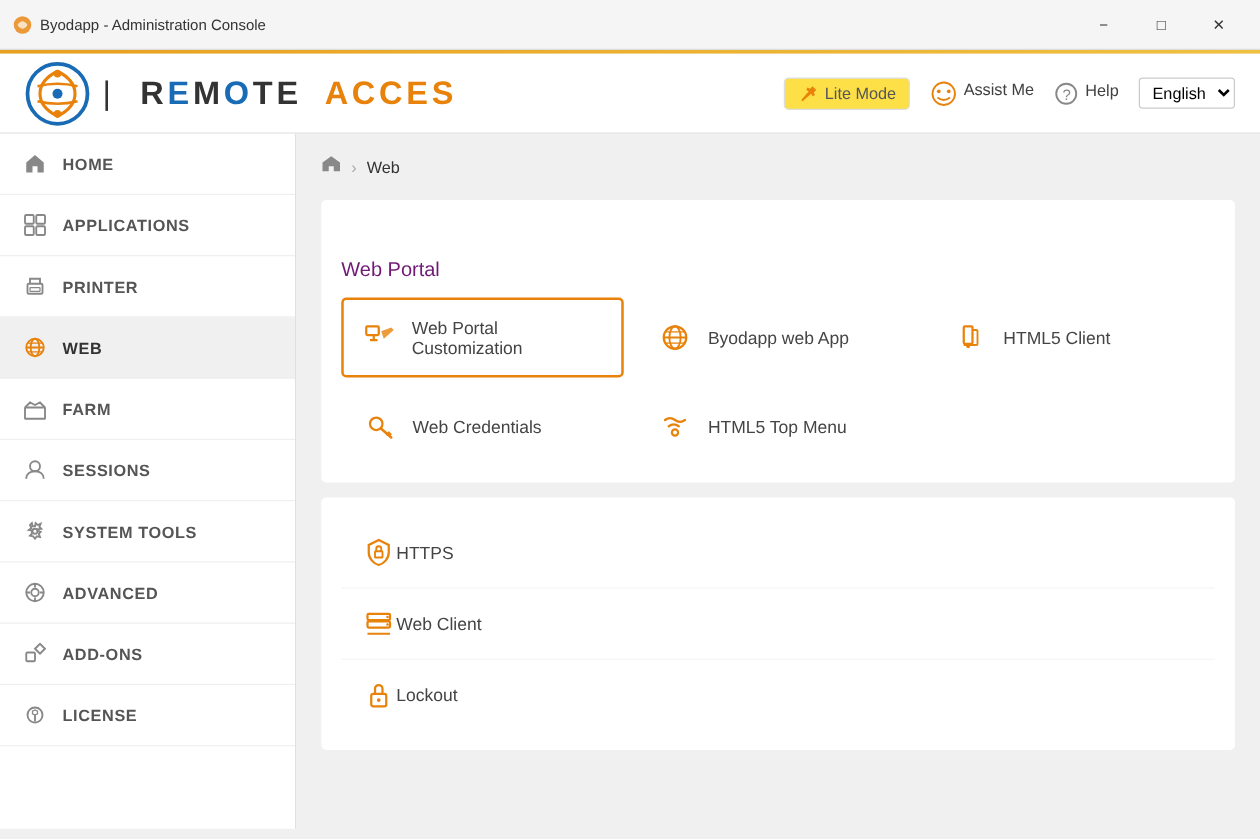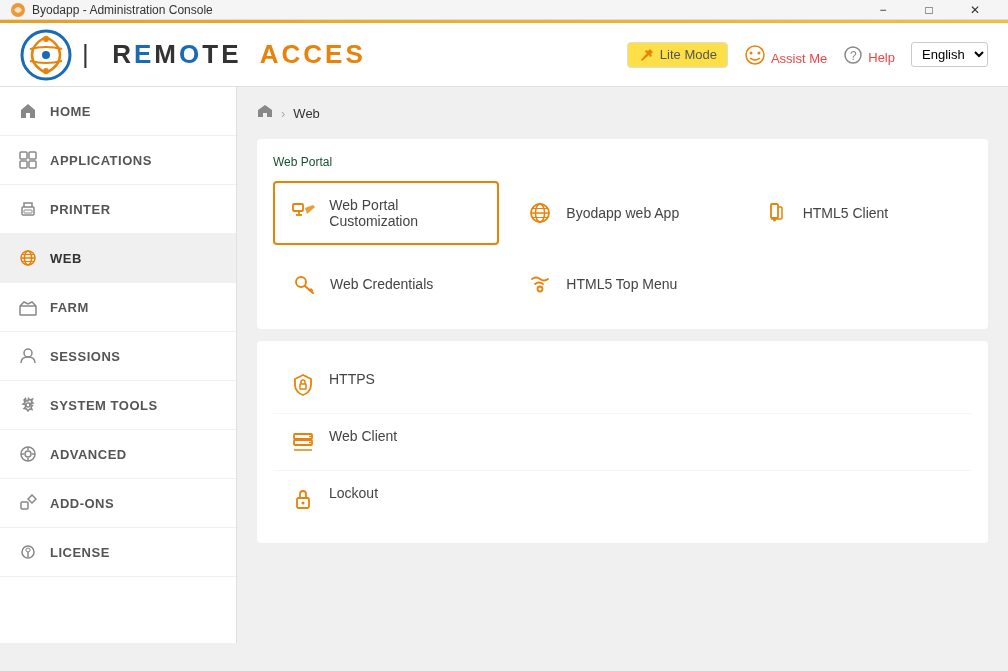--- a/index.html
+++ b/index.html
@@ -2,21 +2,21 @@
 <html><head>
   <meta charset="utf-8">
   <style>
     * { margin: 0; padding: 0; box-sizing: border-box; }
     body { font-family: 'Segoe UI', Arial, sans-serif; background: #f0f0f0; width: 1008px; height: 671px; overflow: hidden; }
 
     
     .titlebar {
       background: #f5f5f5;
       border-bottom: 1px solid #ddd;
-      height: 20px;
+      height: 40px;
       display: flex;
       align-items: center;
       padding: 0 10px;
       position: relative;
     }
     .titlebar-icon { width: 16px; height: 16px; margin-right: 6px; }
     .titlebar-title { font-size: 12px; color: #333; flex: 1; }
     .titlebar-controls { display: flex; gap: 0; }
     .titlebar-btn {
       width: 46px; height: 32px;
@@ -37,22 +37,22 @@
     }
     .logo-area { display: flex; align-items: center; flex: 1; }
     .logo-icon { width: 52px; height: 52px; margin-right: 10px; }
     .header-right { display: flex; align-items: center; gap: 16px; }
     .lite-mode-btn {
       display: flex; align-items: center; gap: 6px;
       background: #fde047; border: 1px solid #ddd; border-radius: 4px;
       padding: 4px 10px; cursor: pointer; font-size: 13px; color: #555; text-align: center;
     }
     .assist-btn, .help-btn {
-      display: flex; align-items: flex-end; gap: 5px;
-      background: none; border: none; cursor: pointer; font-size: 13px; color: #ef4444;
+      display: flex; align-items: flex-start; gap: 5px;
+      background: none; border: none; cursor: pointer; font-size: 13px; color: #404040;
     }
     .lang-select {
       border: 1px solid #ccc; border-radius: 3px; padding: 3px 6px;
       font-size: 13px; background: white; cursor: pointer;
     }
 
     
     .app-body { display: flex; height: calc(671px - 32px - 3px - 80px); }
 
     
@@ -75,35 +75,35 @@
     .main { flex: 1; padding: 16px 20px; overflow-y: auto; background: #f0f0f0; }
 
     
     .breadcrumb { display: flex; align-items: center; gap: 8px; margin-bottom: 16px; font-size: 13px; color: #555; }
     .breadcrumb-home { font-size: 16px; color: #555; cursor: pointer; }
     .breadcrumb-sep { color: #aaa; }
     .breadcrumb-current { color: #333; font-weight: 500; }
 
     
     .card { background: white; border-radius: 4px; margin-bottom: 12px; padding: 16px; }
-    .card-section-title { font-size: 12px; color: #14532d; margin-bottom: 12px; }
+    .card-section-title { font-size: 16px; color: #701a75; margin-bottom: 12px; margin-top: 32px; }
 
     
     .grid-2 { display: grid; grid-template-columns: 1fr 1fr 1fr; gap: 10px; }
     .grid-item {
       display: flex; align-items: center; gap: 12px;
       padding: 14px 16px; cursor: pointer; border-radius: 3px;
       border: 1px solid transparent; font-size: 14px; color: #444;
     }
     .grid-item.selected { border: 2px solid #e8820a; border-radius: 4px; }
     .grid-item-icon { width: 28px; height: 28px; display: flex; align-items: center; justify-content: center; }
 
     
     .list-item {
-      display: flex; gap: 12px;
+      display: flex; align-items: center; 
       padding: 14px 16px; cursor: pointer;
       font-size: 14px; color: #444; border-bottom: 1px solid #f5f5f5;
     }
     .list-item:last-child { border-bottom: none; }
     .list-item-icon { width: 28px; height: 28px; display: flex; align-items: center; justify-content: center; }
   </style>
 </head>
 <body>
 
 <div class="titlebar">

